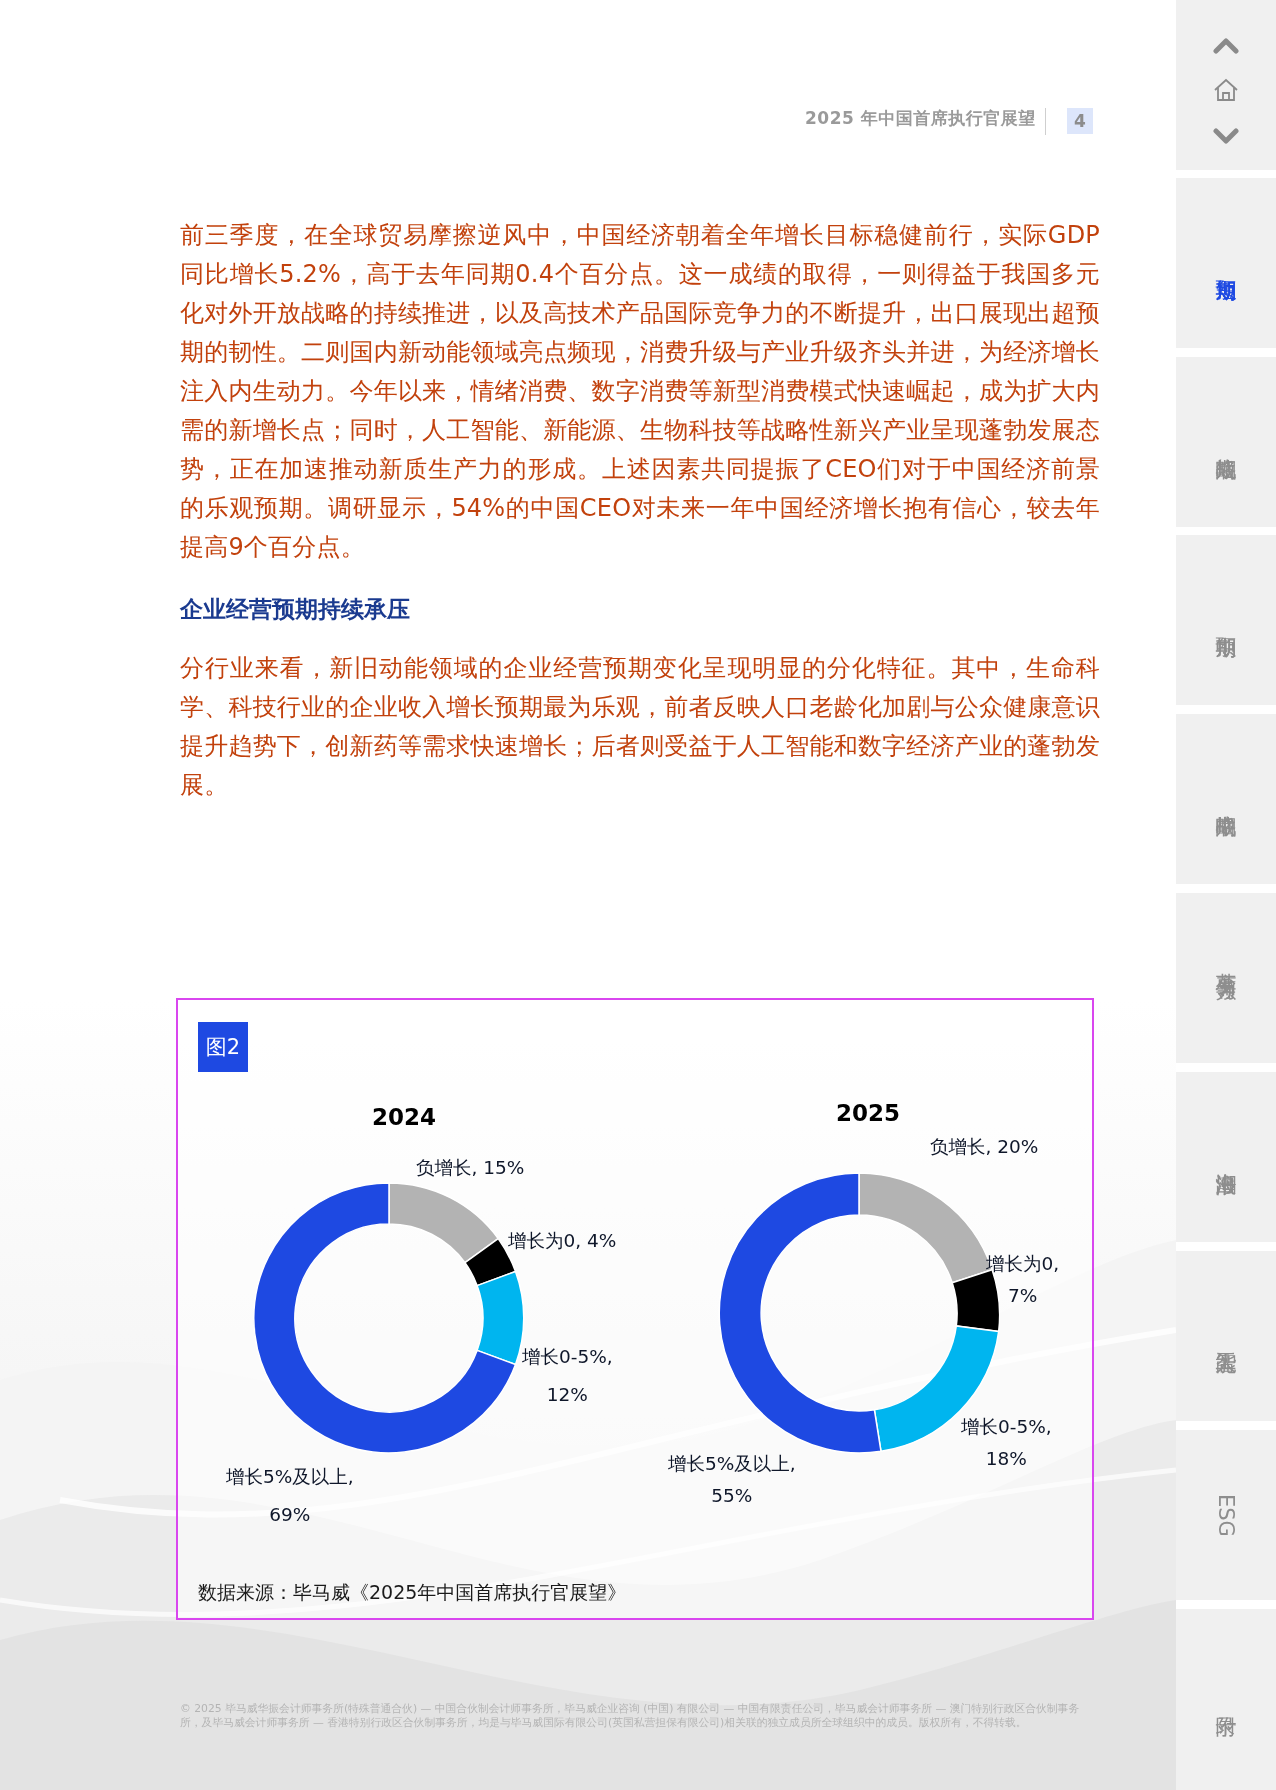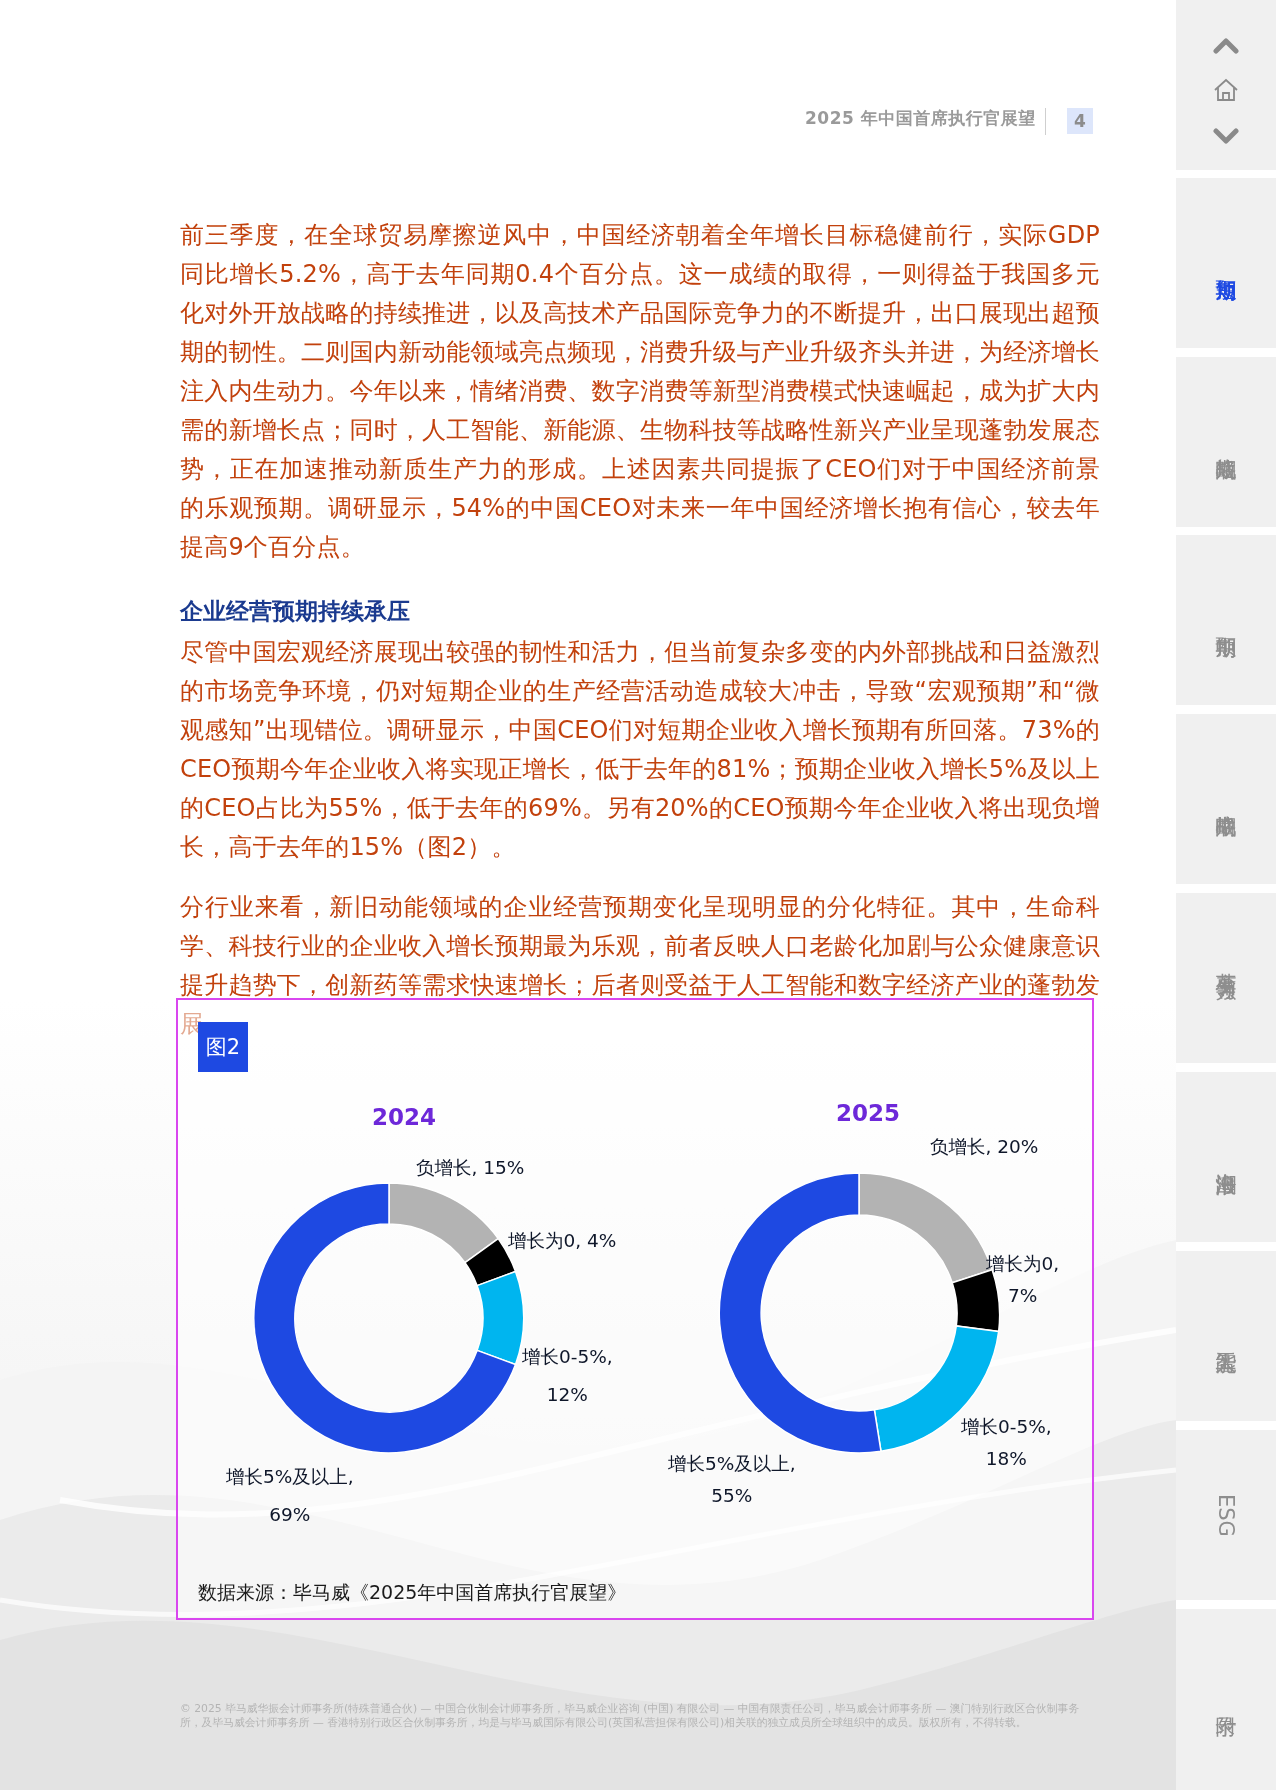--- a/index.html
+++ b/index.html
@@ -31,37 +31,37 @@
   }
 
   
   .content { position: absolute; left: 180px; width: 920px; top: 216px; }
   .para {
     font-size: 24px; line-height: 39px; color: #c2410c; text-align: justify;
     letter-spacing: 0.2px;
   }
   .para + .para { margin-top: 21px; }
   .section-heading {
-    font-size: 23px; font-weight: bold; color: #1a3a8f; margin: 28px 0 6px; line-height: 32px;
+    font-size: 23px; font-weight: bold; color: #1a3a8f; margin: 28px 0 22px; line-height: 32px; font-family: Liberation Mono, monospace;
   }
 
   
   .figure {
     position: absolute; left: 176px; top: 998px; width: 918px; height: 622px;
     border: 2px solid #d946ef; background: rgba(255,255,255,0.55);
   }
   .fig-badge {
     position: absolute; left: 20px; top: 22px; width: 50px; height: 50px;
     background: #1e49e2; color: #ffffff; font-size: 21px; text-align: center; line-height: 50px;
   }
   .fig-title {
     position: absolute; left: 90px; top: 30px; font-size: 21px; font-weight: bold; color: #111111;
   }
   .year-label {
-    position: absolute; font-size: 23px; font-weight: bold; color: #6d28d9;
+    position: absolute; font-size: 23px; font-weight: bold; color: #000000;
   }
   .donut { position: absolute; }
   .slice-label {
     position: absolute; font-size: 18.5px; color: #0f172a; line-height: 38px; text-align: center;
     white-space: nowrap;
   }
   .source {
     position: absolute; left: 20px; top: 580px; font-size: 19px; color: #1a1a1a;
   }
 
@@ -109,21 +109,20 @@
 
 <div class="page">
 
   <div class="running-head">2025 年中国首席执行官展望</div>
   <div class="head-divider"></div>
   <div class="page-num">4</div>
 
   <div class="content">
     <p class="para">前三季度，在全球贸易摩擦逆风中，中国经济朝着全年增长目标稳健前行，实际GDP同比增长5.2%，高于去年同期0.4个百分点。这一成绩的取得，一则得益于我国多元化对外开放战略的持续推进，以及高技术产品国际竞争力的不断提升，出口展现出超预期的韧性。二则国内新动能领域亮点频现，消费升级与产业升级齐头并进，为经济增长注入内生动力。今年以来，情绪消费、数字消费等新型消费模式快速崛起，成为扩大内需的新增长点；同时，人工智能、新能源、生物科技等战略性新兴产业呈现蓬勃发展态势，正在加速推动新质生产力的形成。上述因素共同提振了CEO们对于中国经济前景的乐观预期。调研显示，54%的中国CEO对未来一年中国经济增长抱有信心，较去年提高9个百分点。</p>
     <h2 class="section-heading">企业经营预期持续承压</h2>
-    <p class="para">尽管中国宏观经济展现出较强的韧性和活力，但当前复杂多变的内外部挑战和日益激烈的市场竞争环境，仍对短期企业的生产经营活动造成较大冲击，导致“宏观预期”和“微观感知”出现错位。调研显示，中国CEO们对短期企业收入增长预期有所回落。73%的CEO预期今年企业收入将实现正增长，低于去年的81%；预期企业收入增长5%及以上的CEO占比为55%，低于去年的69%。另有20%的CEO预期今年企业收入将出现负增长，高于去年的15%（图2）。</p>
     <p class="para">分行业来看，新旧动能领域的企业经营预期变化呈现明显的分化特征。其中，生命科学、科技行业的企业收入增长预期最为乐观，前者反映人口老龄化加剧与公众健康意识提升趋势下，创新药等需求快速增长；后者则受益于人工智能和数字经济产业的蓬勃发展。</p>
   </div>
 
   <div class="figure">
     <div class="fig-badge">图2</div>
 
     <div class="year-label" style="left:194px; top:104px;">2024</div>
     <svg class="donut" style="left:75px; top:182px;" width="272" height="272" viewBox="0 0 272 272">
 
       <path fill="#b3b3b3" stroke="#ffffff" stroke-width="1.5" d="M136,1 A135,135 0 0 1 245.2,56.6 L212.0,80.7 A94,94 0 0 0 136,42 Z"></path>

